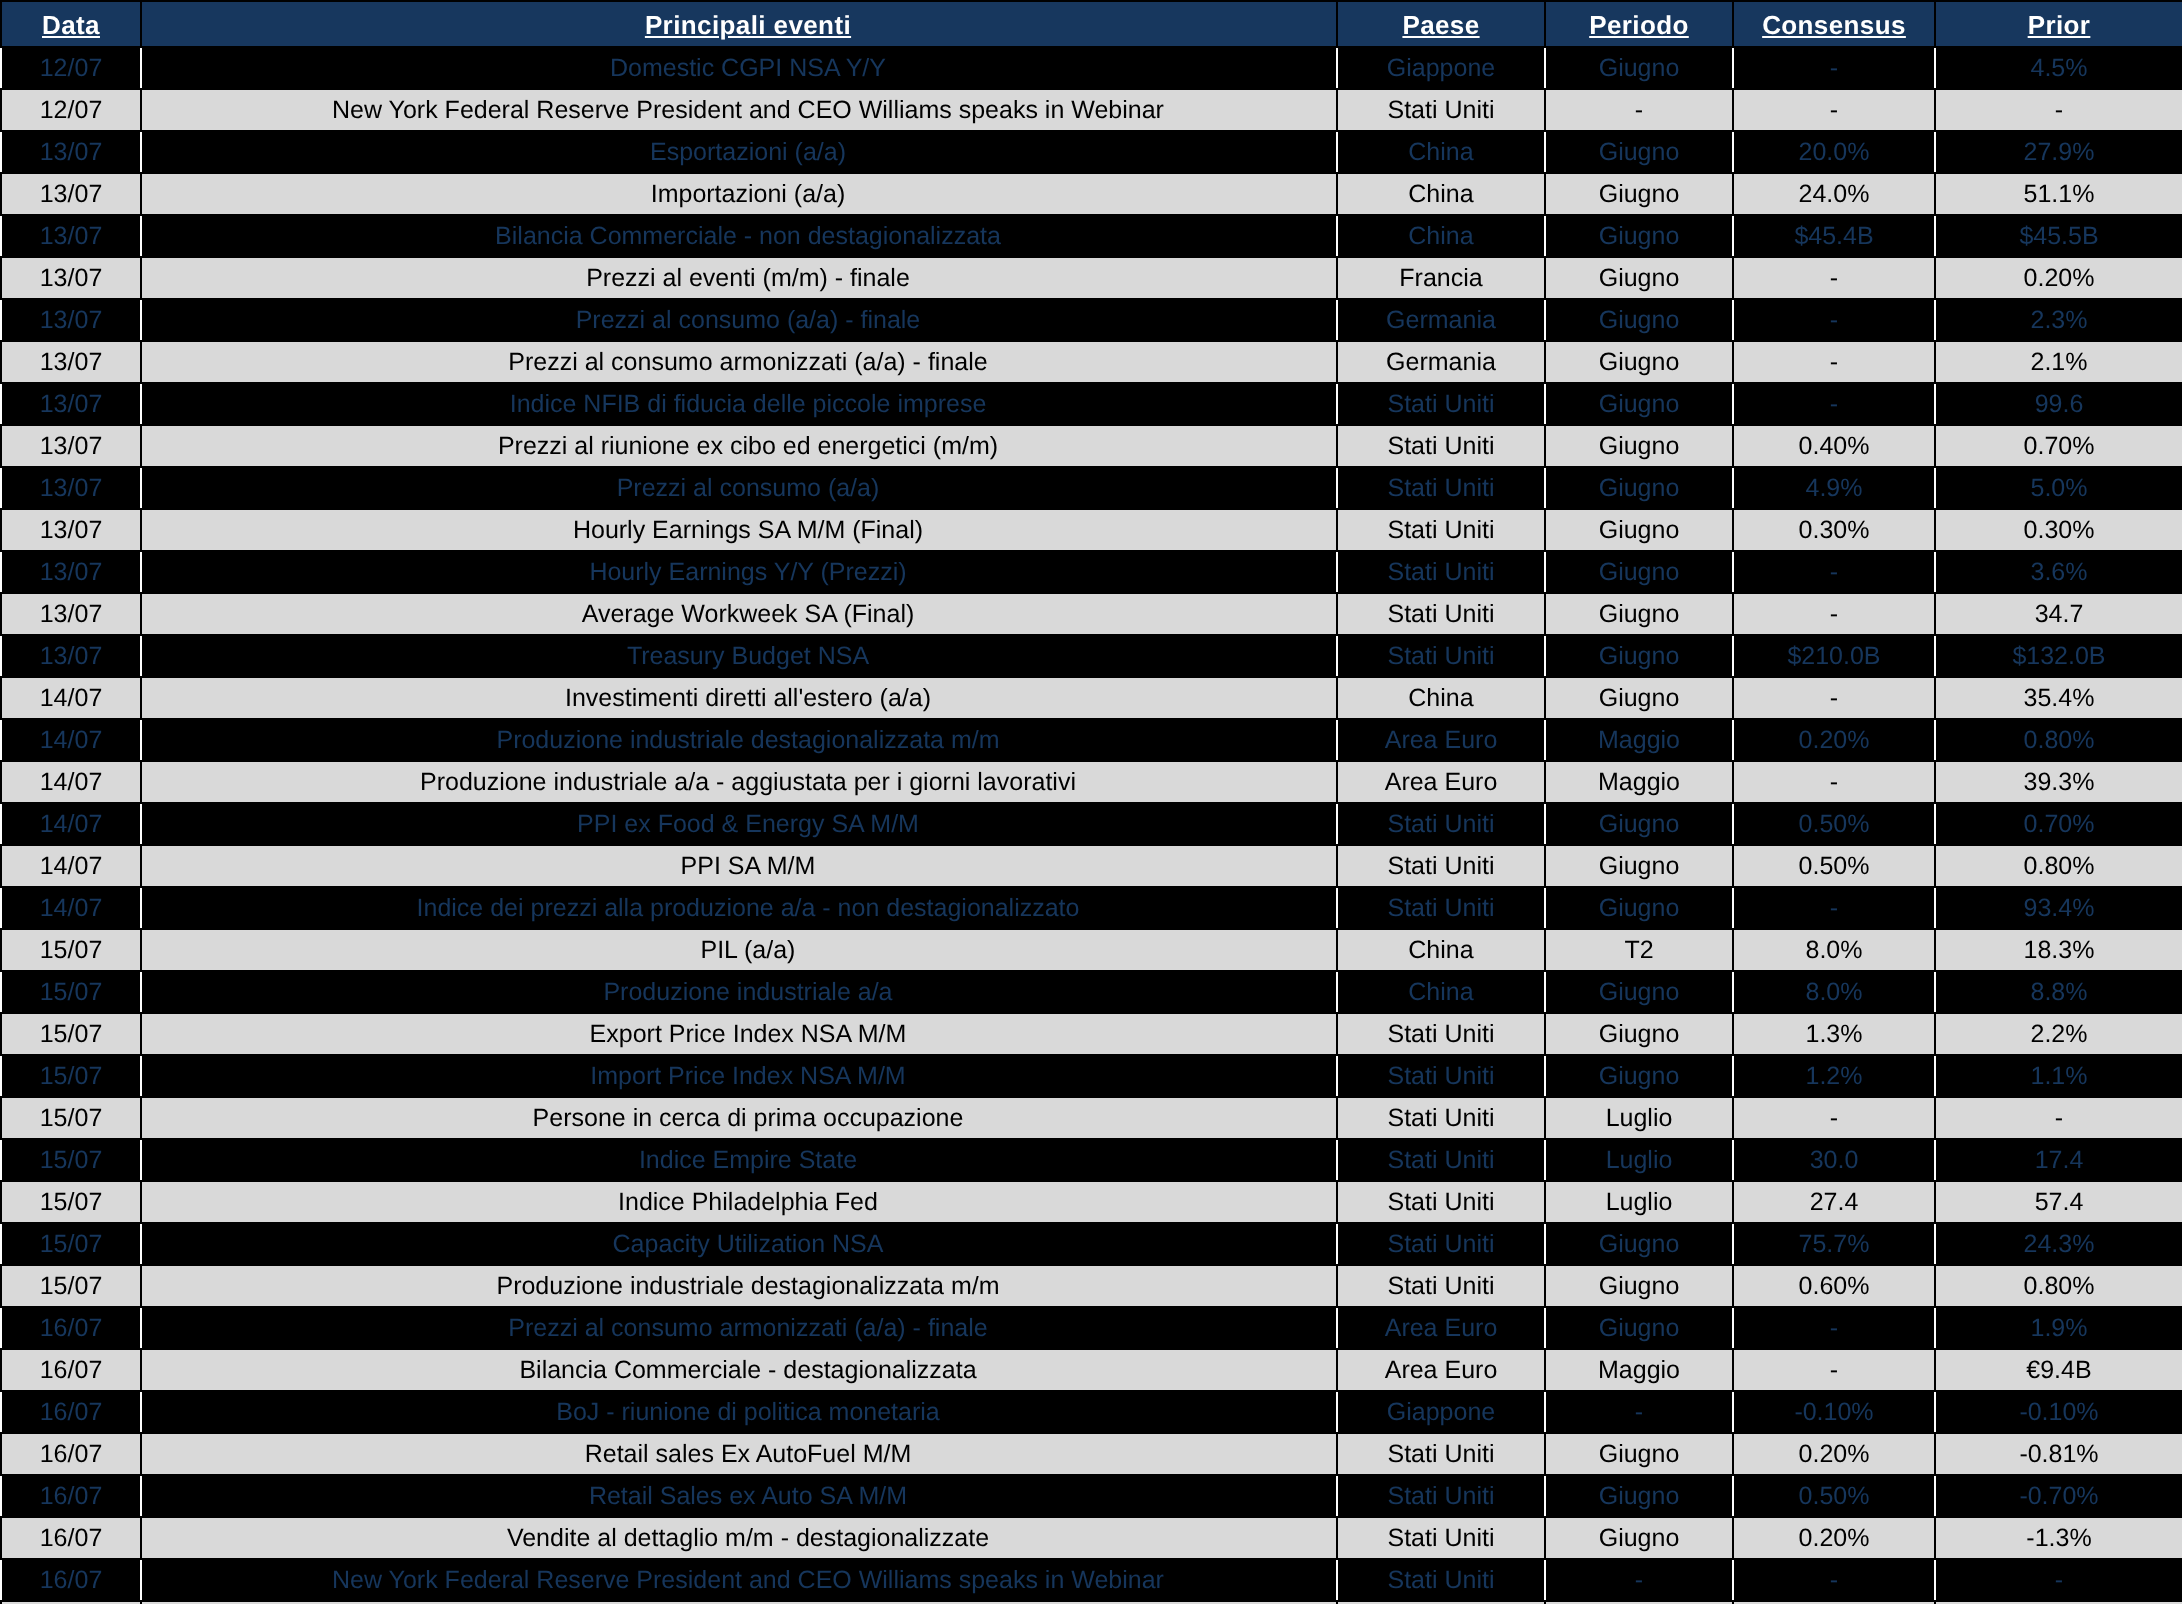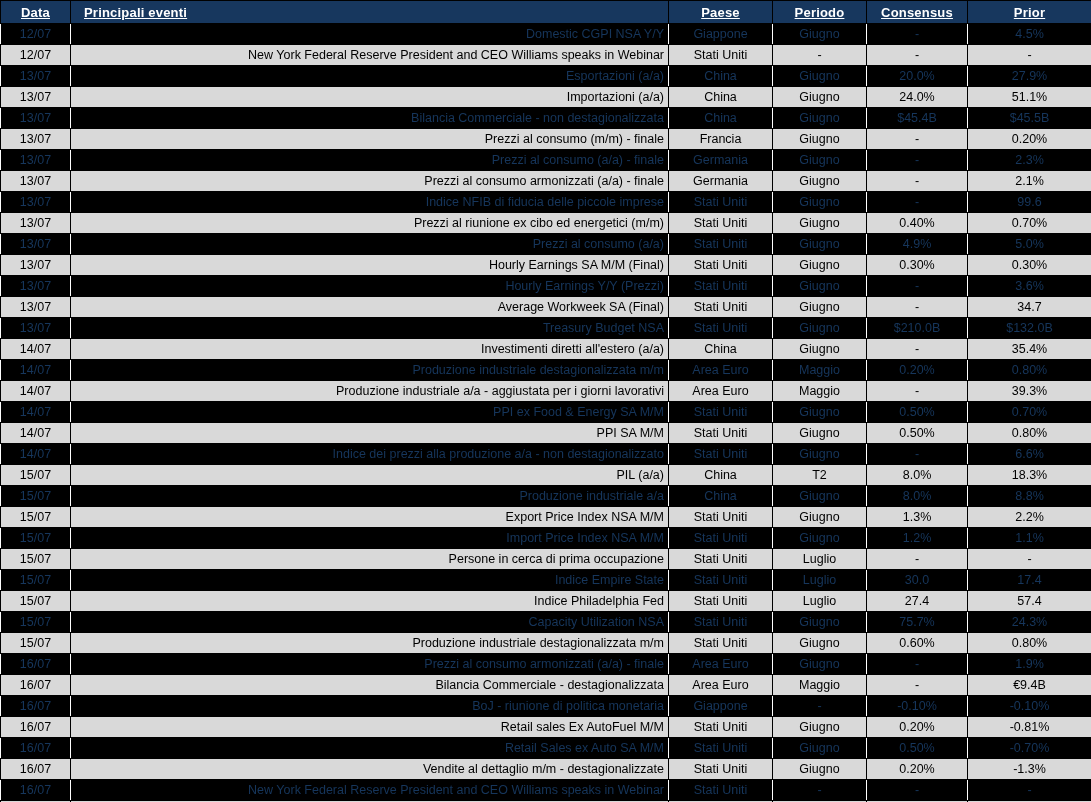--- a/index.html
+++ b/index.html
@@ -30,31 +30,31 @@
     color:var(--header-text);
     font-weight:bold;
     font-size:13px;
     height:22px;
     border:1px solid var(--grid);
     text-align:center;
     padding:0 4px;
     letter-spacing:0.2px;
     text-decoration:underline;
   }
-  #calendar th.col-event{ text-align:left; padding-left:13px; }
+  #calendar th.col-event{ text-align:center; padding-left:13px; }
   #calendar td{
     font-size:12.5px;
     height:20px;
     padding:0 4px;
     white-space:nowrap;
     overflow:hidden;
     border-top:1px solid var(--grid);
     border-bottom:1px solid var(--grid);
   }
-  #calendar td.align-left{ text-align:right; padding-left:13px;margin-left:36px; }
+  #calendar td.align-left{ text-align:center; padding-left:13px;margin-left:36px; }
   #calendar td.align-center{ text-align:center; }
   #calendar tr.light td{
     background:var(--light-bg);
     color:var(--light-text);
     border-left:1px solid var(--grid);
     border-right:1px solid var(--grid);
   }
   #calendar tr.dark td{
     background:var(--dark-bg);
     color:var(--dark-text);
@@ -120,21 +120,21 @@
       <tr class="dark">
         <td class="align-center">13/07</td>
         <td class="align-left">Bilancia Commerciale - non destagionalizzata</td>
         <td class="align-center">China</td>
         <td class="align-center">Giugno</td>
         <td class="align-center">$45.4B</td>
         <td class="align-center">$45.5B</td>
       </tr>
       <tr class="light">
         <td class="align-center">13/07</td>
-        <td class="align-left">Prezzi al consumo (m/m) - finale</td>
+        <td class="align-left">Prezzi al eventi (m/m) - finale</td>
         <td class="align-center">Francia</td>
         <td class="align-center">Giugno</td>
         <td class="align-center">-</td>
         <td class="align-center">0.20%</td>
       </tr>
       <tr class="dark">
         <td class="align-center">13/07</td>
         <td class="align-left">Prezzi al consumo (a/a) - finale</td>
         <td class="align-center">Germania</td>
         <td class="align-center">Giugno</td>
@@ -244,21 +244,21 @@
         <td class="align-center">Giugno</td>
         <td class="align-center">0.50%</td>
         <td class="align-center">0.80%</td>
       </tr>
       <tr class="dark">
         <td class="align-center">14/07</td>
         <td class="align-left">Indice dei prezzi alla produzione a/a - non destagionalizzato</td>
         <td class="align-center">Stati Uniti</td>
         <td class="align-center">Giugno</td>
         <td class="align-center">-</td>
-        <td class="align-center">6.6%</td>
+        <td class="align-center">93.4%</td>
       </tr>
       <tr class="light">
         <td class="align-center">15/07</td>
         <td class="align-left">PIL (a/a)</td>
         <td class="align-center">China</td>
         <td class="align-center">T2</td>
         <td class="align-center">8.0%</td>
         <td class="align-center">18.3%</td>
       </tr>
       <tr class="dark">

